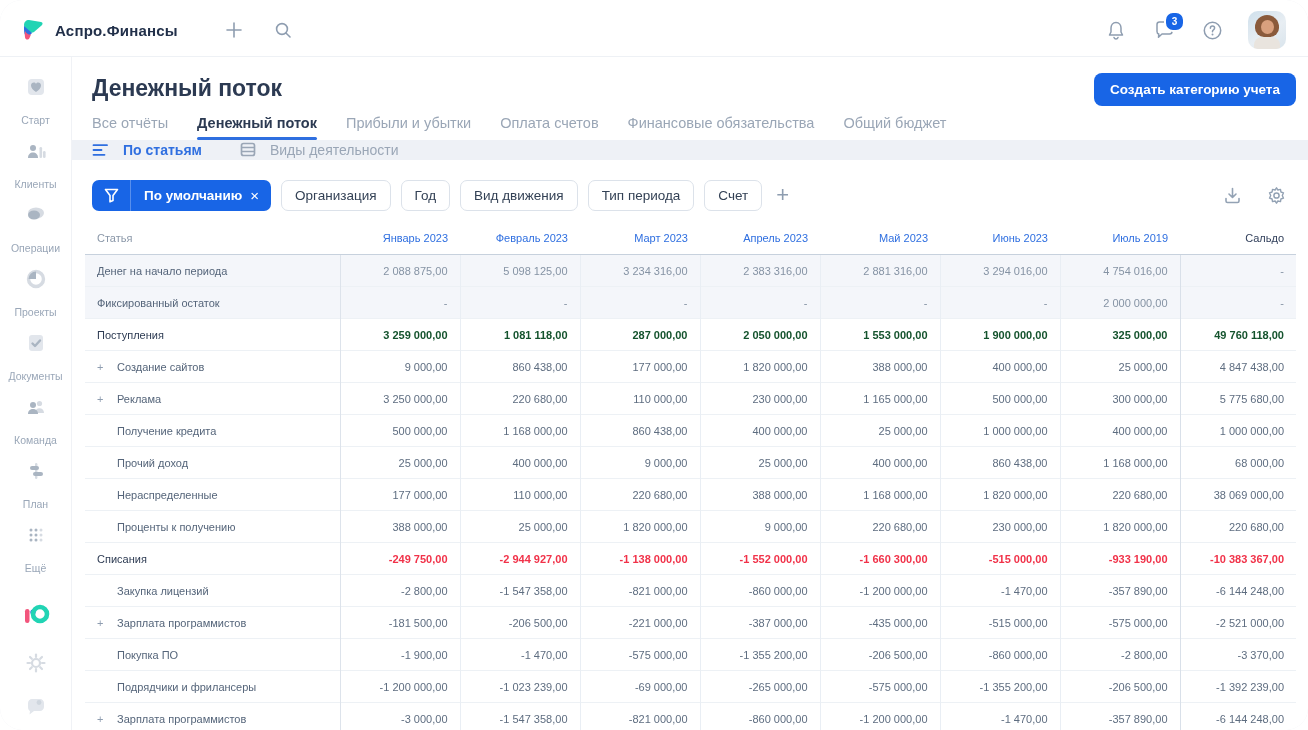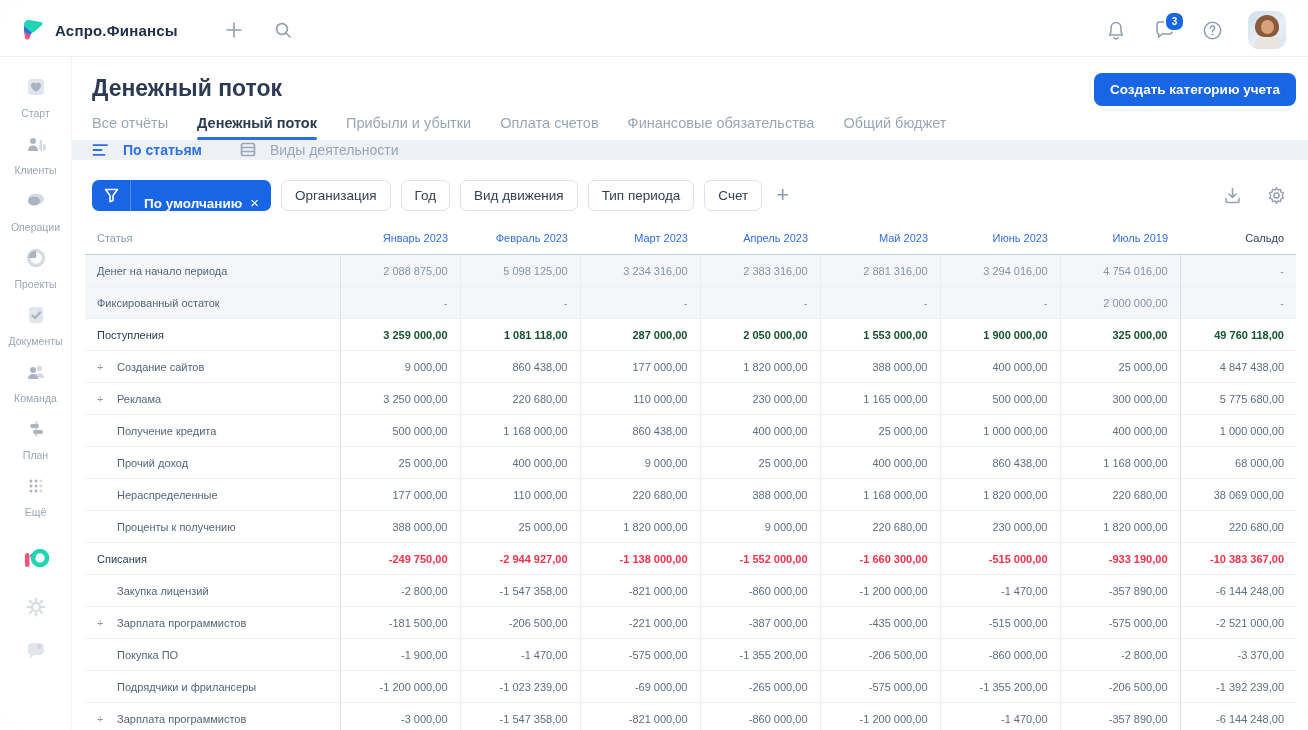--- a/index.html
+++ b/index.html
@@ -14,41 +14,41 @@
   .chat-wrap{position:relative;}
   .badge{position:absolute;top:-7px;right:-9px;min-width:17px;height:17px;border-radius:9px;background:#1865e6;color:#fff;font-size:10px;font-weight:bold;display:flex;align-items:center;justify-content:center;border:2px solid #fff;}
   .avatar{width:38px;height:38px;border-radius:10px;overflow:hidden;background:linear-gradient(145deg,#cfe0ec 0%,#e8eef3 55%,#d9e4ec 100%);position:relative;cursor:pointer;}
   .avatar::before{content:"";position:absolute;left:50%;top:7px;width:16px;height:16px;margin-left:-8px;border-radius:50%;background:#c98f6f;}
   .avatar::after{content:"";position:absolute;left:50%;bottom:-4px;width:26px;height:16px;margin-left:-13px;border-radius:8px 8px 0 0;background:#e9e4de;}
   .avatar .hair{position:absolute;left:50%;top:4px;width:24px;height:22px;margin-left:-12px;border-radius:12px 12px 9px 9px;background:#8a5a3b;z-index:0;}
   .avatar .face{position:absolute;left:50%;top:9px;width:13px;height:14px;margin-left:-6.5px;border-radius:50%;background:#d9a07e;z-index:1;}
   
   .body-wrap{display:flex;height:678px;}
   .sidebar{width:72px;background:#fff;border-right:1px solid #f0f2f6;display:flex;flex-direction:column;align-items:center;padding-top:18px;box-sizing:border-box;}
-  .side-item{display:flex;flex-direction:column;align-items:center;gap:8px;margin-bottom:13px;cursor:pointer;width:66px;}
+  .side-item{display:flex;flex-direction:column;align-items:center;gap:15px;margin-bottom:13px;cursor:pointer;width:66px;}
   .side-item .lbl{font-size:10.5px;color:#9aa7b8;}
   .side-bottom{margin-top:14px;display:flex;flex-direction:column;align-items:center;gap:20px;}
   .main{flex:1;display:flex;flex-direction:column;min-width:0;background:#fff;}
   
   .page-head{display:flex;align-items:flex-start;justify-content:space-between;padding:16px 12px 0 20px;}
   .page-title{font-size:23px;font-weight:600;color:#2c3a52;line-height:30px;}
   .create-btn{background:#1865e6;color:#fff;font-size:13.5px;font-weight:600;border:none;border-radius:8px;height:33px;padding:0 16px;cursor:pointer;font-family:"Liberation Sans",sans-serif;}
   
   .tabs{display:flex;gap:29px;padding:9px 20px 0 20px;}
   .tab{font-size:14.5px;color:#9aa6b6;padding-bottom:9px;position:relative;cursor:pointer;white-space:nowrap;}
   .tab.active{color:#2c3a52;font-weight:600;}
   .tab.active::after{content:"";position:absolute;left:0;right:0;bottom:0;height:3px;border-radius:2px;background:#2f6fe0;}
   
   .subtabs{height:42px;background:#eef1f6;display:flex;align-items:center;gap:38px;padding:0 20px;}
   .subtab{display:flex;align-items:center;gap:14px;font-size:14px;color:#9aa6b6;cursor:pointer;}
   .subtab.active{color:#2f6fe0;font-weight:600;}
   
   .filter-row{display:flex;align-items:center;padding:20px 20px 10px 20px;gap:10px;}
   .chip{height:31px;display:flex;align-items:center;border-radius:7px;font-size:13.5px;padding:0 13px;box-sizing:border-box;cursor:pointer;white-space:nowrap;}
-  .chip-active{background:#1865e6;color:#fff;padding:0;overflow:hidden;font-weight:600;align-items:flex-end;}
+  .chip-active{background:#1865e6;color:#fff;padding:0;overflow:hidden;font-weight:600;}
   .chip-active .funnel-box{display:flex;align-items:center;justify-content:center;width:38px;height:100%;border-right:1px solid rgba(255,255,255,.28);}
   .chip-active .chip-text{padding:0 6px 0 13px;}
   .chip-x{padding:0 12px 0 2px;font-size:15px;font-weight:400;cursor:pointer;}
   .chip-plain{background:#fff;border:1px solid #dce2ea;color:#33415 5;color:#334155;}
   .add-filter{color:#8e9db0;font-size:22px;font-weight:300;margin-left:4px;cursor:pointer;line-height:1;}
   .filter-right{margin-left:auto;display:flex;align-items:center;gap:20px;color:#93a2b4;}
   
   .table-wrap{margin:2px 12px 0 13px;}
   table{border-collapse:collapse;table-layout:fixed;width:100%;font-size:11px;}
   th,td{height:32px;padding:0 12px;box-sizing:border-box;overflow:hidden;white-space:nowrap;}

